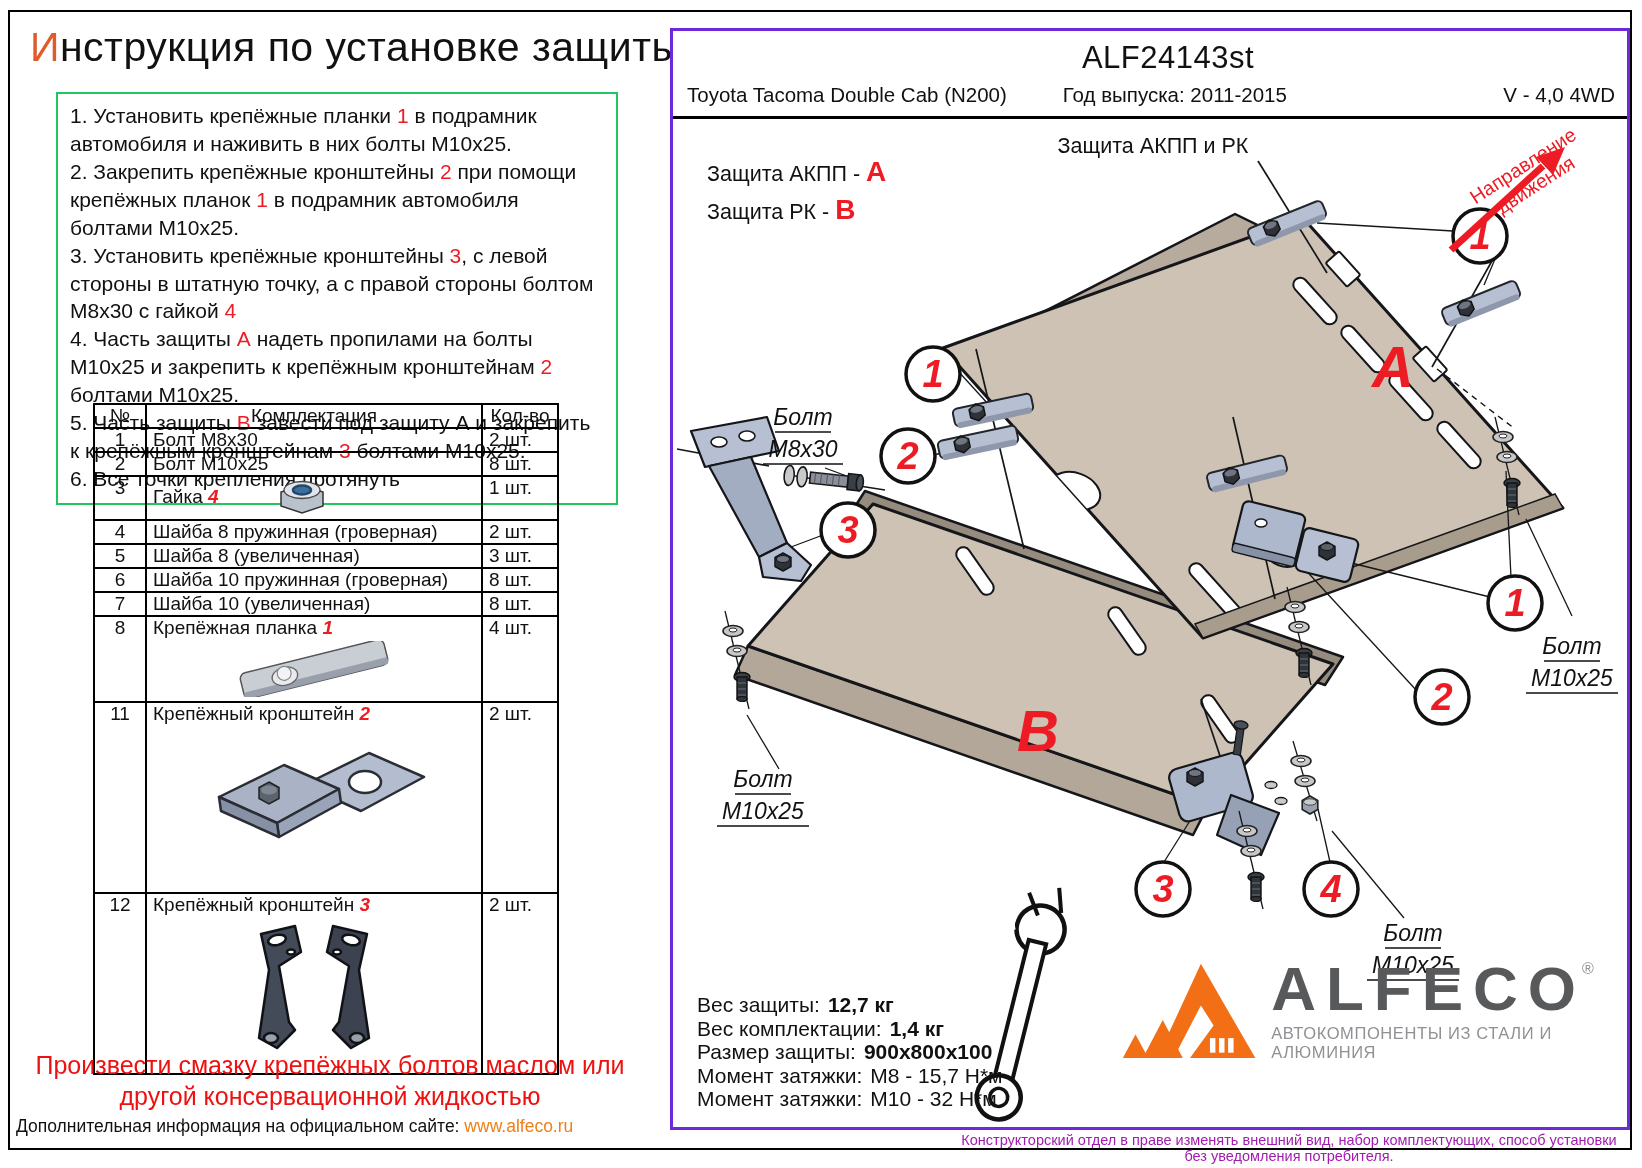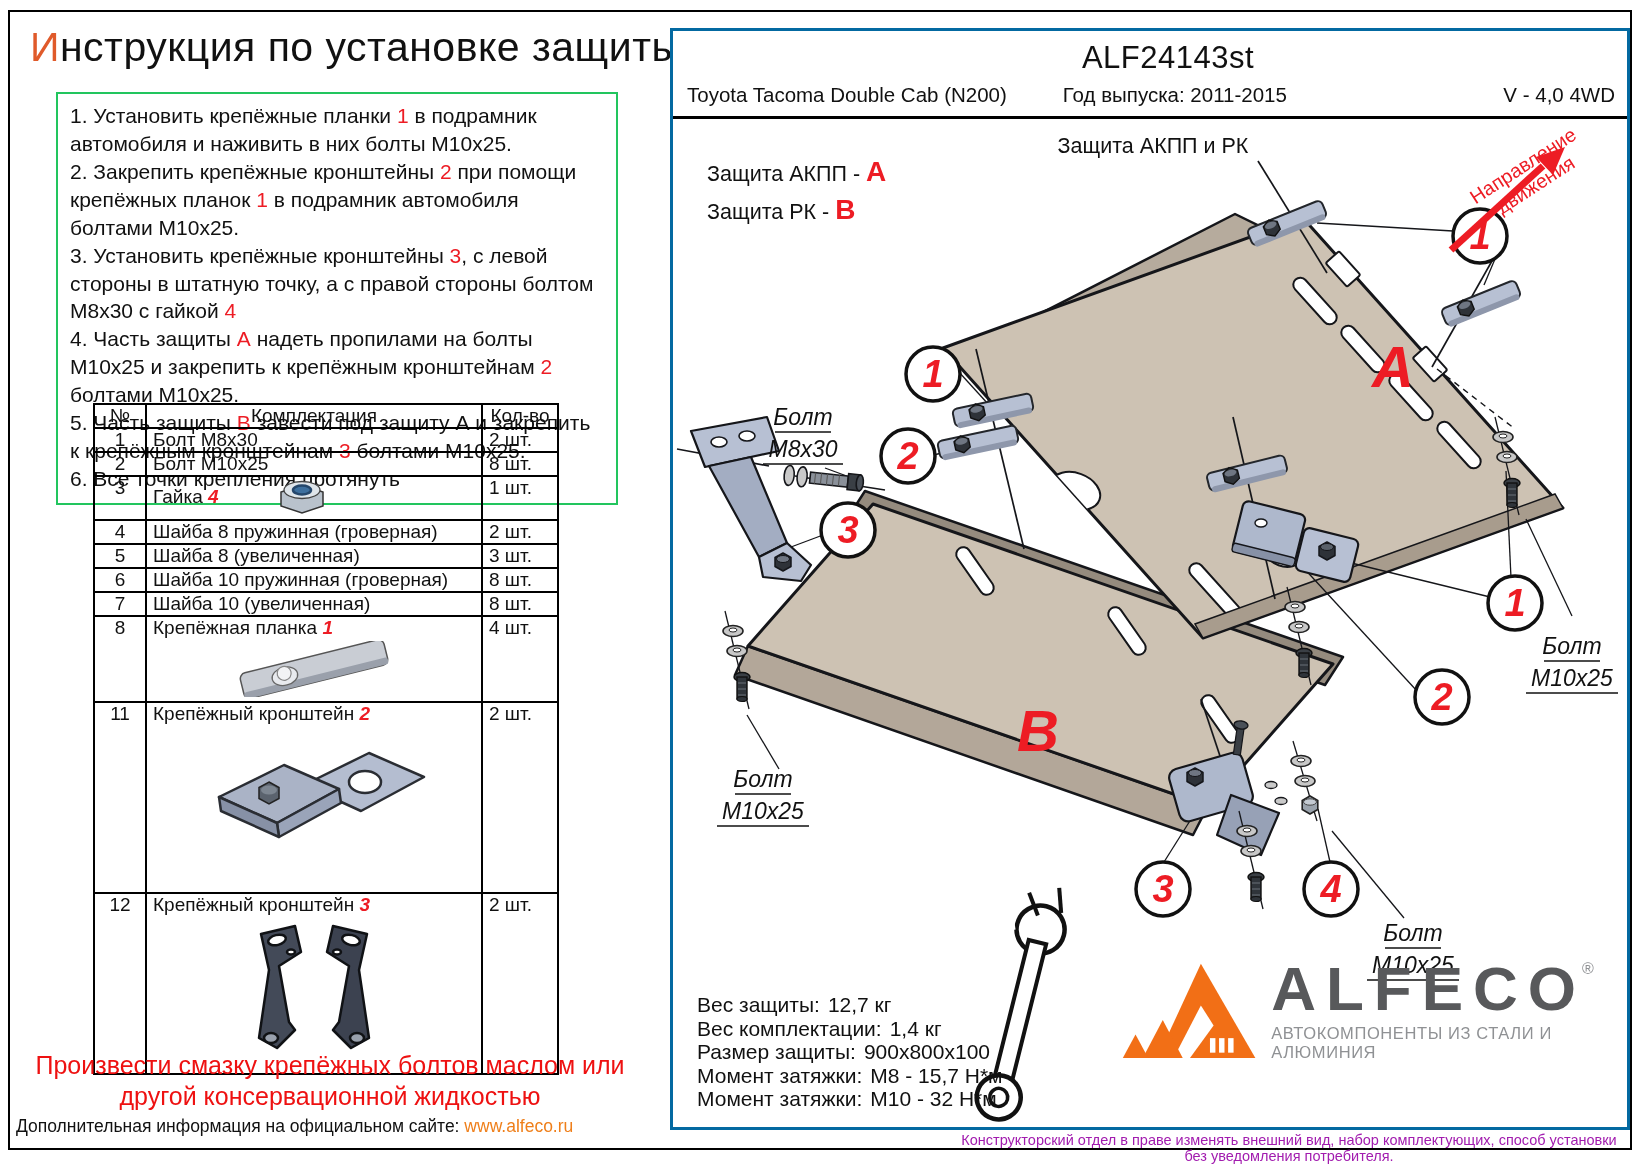--- a/index.html
+++ b/index.html
@@ -35,40 +35,40 @@
   tr.h-bracket2 td{height:178px;}
   tr.h-bracket3 td{height:168px;}
   .img-wrap{text-align:center;margin-top:2px;}
   .nut-inline{display:inline-block;vertical-align:middle;margin-left:56px;}
 
   .lubricate-note{position:absolute;left:16px;top:1050px;width:628px;text-align:center;color:#ee1111;font-size:25px;line-height:1.24;}
   .site-info{position:absolute;left:16px;top:1116px;width:628px;font-size:17.5px;}
   .site-info a{color:var(--link);text-decoration:none;}
 
   
-  .right-panel{position:absolute;left:670px;top:28px;width:960px;height:1102px;border:3px solid #0369a1;background:#fff;}
+  .right-panel{position:absolute;left:670px;top:28px;width:960px;height:1102px;border:3px solid #6d28d9;background:#fff;}
   .panel-header{position:absolute;left:0;top:0;width:100%;height:88px;border-bottom:3px solid #000;}
   .part-number{position:relative;left:18px;text-align:center;font-size:31px;margin-top:9px;letter-spacing:.5px;}
   .header-row{position:absolute;left:14px;right:12px;top:52px;display:flex;align-items:baseline;font-size:20.5px;}
   .header-row .hdr-year{margin-left:56px;}
   .header-row .hdr-engine{margin-left:auto;}
 
   #diagram-svg{position:absolute;left:2px;top:88px;}
   svg text{font-family:"Liberation Sans",sans-serif;fill:#111;}
   .svg-title{font-size:21.5px;}
   .legend-prefix{font-size:21.5px;}
   .legend-letter{font-size:28px;font-weight:bold;fill:var(--red);}
   .plate-letter{font-size:58px;font-weight:bold;font-style:italic;fill:var(--red);}
   .dir-text{font-size:19.5px;fill:var(--red);}
   .dlabel{font-style:italic;font-size:23px;}
   .callout-num{font-style:italic;font-weight:bold;font-size:38px;fill:var(--red);}
 
   .specs{position:absolute;left:24px;top:962px;font-size:21px;line-height:23.5px;}
   .spec-row .spec-value{margin-left:8px;}
-  .spec-row .strong{font-weight:normal;margin-top:20px;}
+  .spec-row .strong{font-weight:bold;margin-top:20px;}
 
   .logo-block{position:absolute;left:448px;top:920px;width:505px;height:118px;display:flex;align-items:center;gap:14px;}
   .logo-text{display:flex;flex-direction:column;}
   .brand-line{display:flex;align-items:flex-start;}
   .brand{font-size:62px;font-weight:bold;color:#58595b;letter-spacing:10px;line-height:1;}
   .registered{font-size:16px;color:#8f9194;margin-top:2px;margin-left:-4px;}
   .tagline{font-size:16.5px;color:#8f9194;letter-spacing:.6px;margin-top:4px;}
 
   .fine-print{position:absolute;left:950px;top:1132px;width:678px;text-align:center;font-size:14.5px;color:#a21caf;}
 </style>

